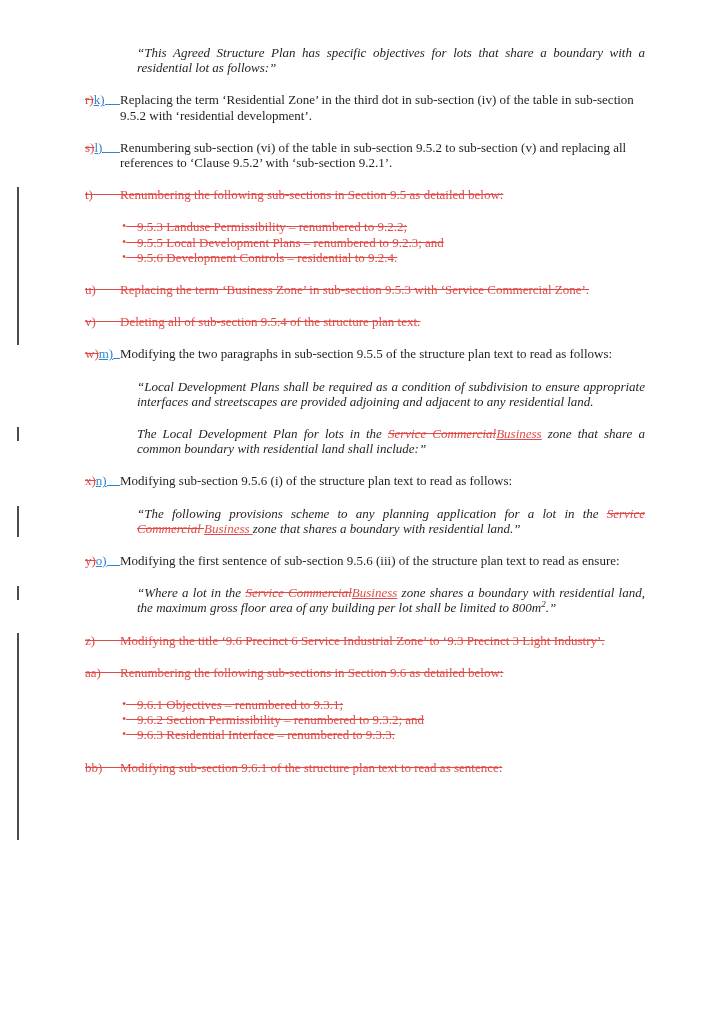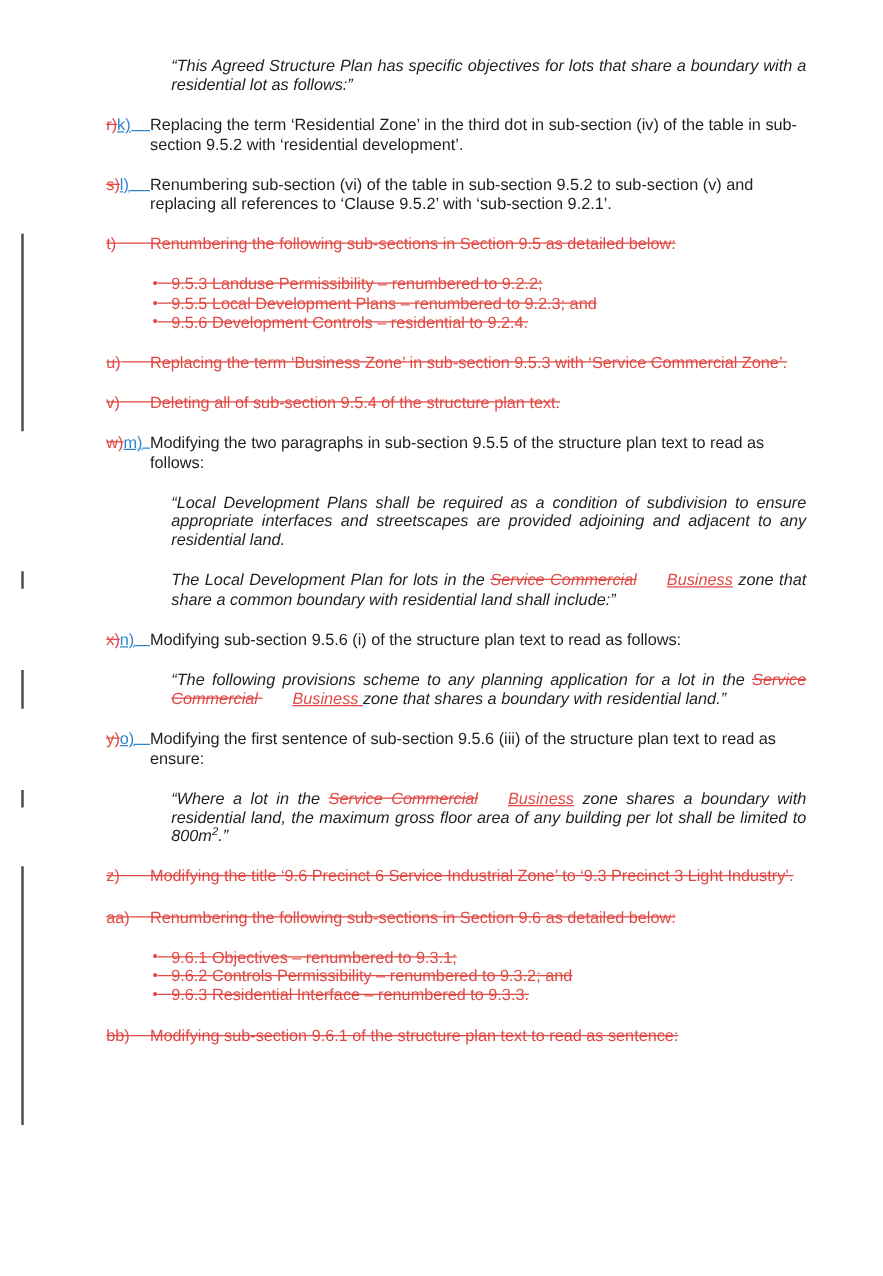--- a/index.html
+++ b/index.html
@@ -12,31 +12,31 @@
   .page{
     position:relative;
     width:706px;height:1021px;
     box-sizing:border-box;
     background:#ffffff;
     padding:45px 61px 0 85px;
     font-family:"Liberation Sans","DejaVu Sans",sans-serif;
     font-size:13px;line-height:15.2px;color:var(--ink);
     overflow:hidden;
   }
-  p,div{margin:0;}
+  p,div{margin:0;font-family:Liberation Serif, serif;}
   .blk{margin-bottom:17px;}
   
   .quote{
     position:relative;
     margin-left:52px;
     font-style:italic;
     text-align:justify;
   }
   .qdel{color:var(--red);text-decoration:line-through;}
-  .qins{color:var(--red);text-decoration:underline;margin-left:24px;}
+  .qins{color:var(--red);text-decoration:underline;}
   .del-quote{color:var(--red);text-decoration:line-through;}
   .lead-strike{position:absolute;left:-49px;top:7px;width:48px;height:1px;background:var(--red);}
   
   .li{position:relative;display:flex;align-items:flex-start;}
   .lblcol{flex:0 0 35px;display:flex;align-items:flex-start;white-space:nowrap;}
   .txt{flex:1 1 auto;}
   .del{color:var(--red);text-decoration:line-through;}
   .ins{color:var(--blue);text-decoration:underline;}
   .fill{flex:1 1 auto;height:1px;align-self:flex-start;}
   .del-fill{background:var(--red);margin-top:7px;}
@@ -196,21 +196,21 @@
           <span class="bdot">•</span>
           <span class="fill del-fill"></span>
         </span>
       <span class="txt del">9.6.1 Objectives – renumbered to 9.3.1;</span>
     </div>
     <div class="bullet">
       <span class="bcol">
           <span class="bdot">•</span>
           <span class="fill del-fill"></span>
         </span>
-      <span class="txt del">9.6.2 Controls Permissibility – renumbered to 9.3.2; and</span>
+      <span class="txt del">9.6.2 Section Permissibility – renumbered to 9.3.2; and</span>
     </div>
     <div class="bullet">
       <span class="bcol">
           <span class="bdot">•</span>
           <span class="fill del-fill"></span>
         </span>
       <span class="txt del">9.6.3 Residential Interface – renumbered to 9.3.3.</span>
     </div>
   </div>
 

